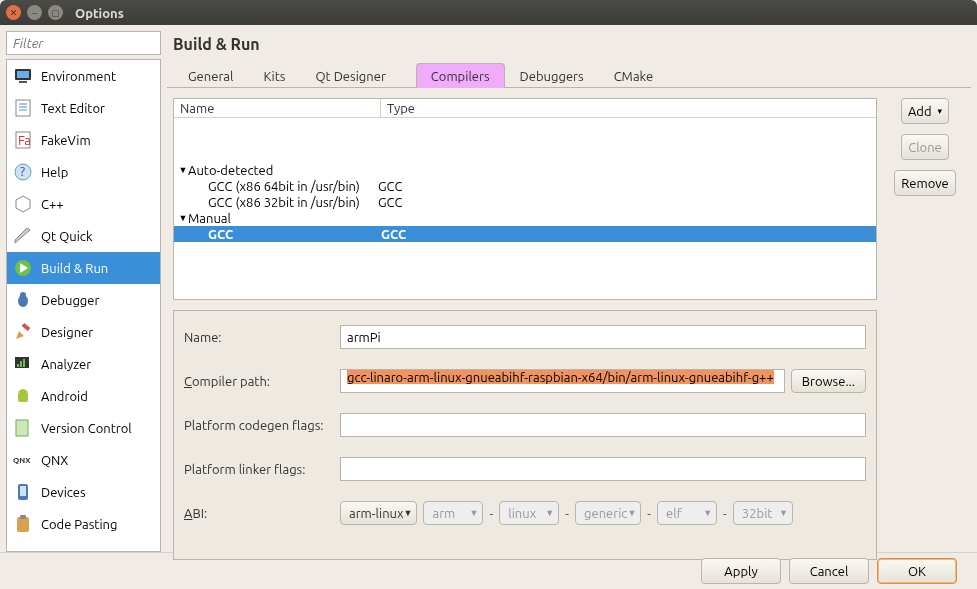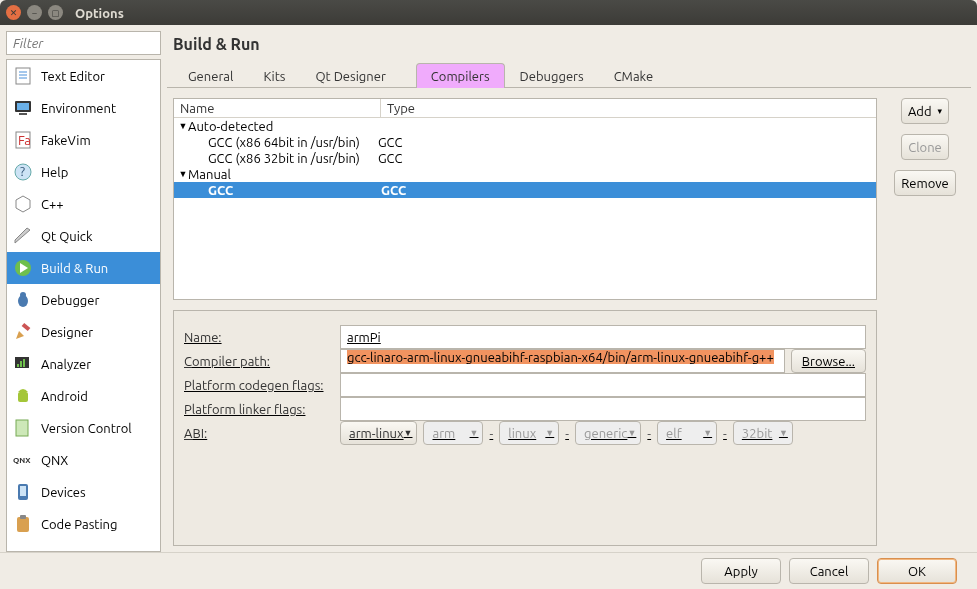--- a/index.html
+++ b/index.html
@@ -24,35 +24,35 @@
 .main { flex: 1; display: flex; flex-direction: column; }
 .page-title { font-weight: bold; font-size: 16px; padding: 4px 6px 10px 6px; color: #333; }
 
 .tabs { display: flex; align-items: flex-end; border-bottom: 1px solid #b9b5ac; padding-left: 6px; }
 .tab { padding: 5px 14px; border: 1px solid transparent; border-bottom: none; cursor: pointer; color: #333; border-top-left-radius: 4px; border-top-right-radius: 4px; margin-bottom: -1px; }
 .tab.active { background: #f0abfc; border-color: #b9b5ac; margin-left: 15px; }
 
 .tab-body { flex: 1; padding: 10px 6px 6px 6px; display: flex; gap: 8px; }
 .left-panel { flex: 1; display: flex; flex-direction: column; gap: 10px; }
 
-.tree-wrap { border: 1px solid #b9b5ac; background: #fff; height: 202px; display: flex; flex-direction: column; }
+.tree-wrap { border: 1px solid #b9b5ac; background: #fff; height: 202px; display: flex; flex-direction: column; gap: 44px; }
 .tree-head { display: flex; border-bottom: 1px solid #d6d2c9; }
 .tree-head .th { padding: 2px 6px; color: #333; }
 .th-name { width: 207px; border-right: 1px solid #d6d2c9; }
 .tree-body { flex: 1; overflow: auto; }
 .tree-row { display: flex; align-items: center; height: 16px; padding: 0 4px; }
 .tree-row .tri { width: 10px; text-align: center; font-size: 9px; }
 .tree-row .cell-name { width: 200px; }
 .tree-row.sel { background: #3b8ed8; color: #fff; font-weight: bold; }
 .ind0 { padding-left: 4px; }
 .ind1 { padding-left: 34px; }
 .ind1b { padding-left: 20px; }
 
 .form { border: 1px solid #b9b5ac; background: #eeeae2; padding: 14px 10px; flex: 1; }
-.form-row { display: flex; align-items: center; margin-bottom: 0; gap: 6px; text-decoration: underline; }
+.form-row { display: flex; align-items: center; margin-bottom: 20px; gap: 6px; }
 .form-row label { width: 150px; color: #333; }
 .form-row label .ul { text-decoration: underline; }
 .txt { flex: 1; height: 24px; border: 1px solid #b9b5ac; background: #fff; padding: 0 6px; }
 .txt.sel-text { background: #fff; }
 .txt.sel-text .hl { background: #f19360; color: #000; display: inline-block; padding: 0; }
 .btn-sm { height: 24px; padding: 0 10px; border: 1px solid #b9b5ac; background: linear-gradient(#faf8f3,#e6e2d9); border-radius: 4px; cursor: pointer; }
 .combo { height: 24px; border: 1px solid #b9b5ac; background: linear-gradient(#faf8f3,#e6e2d9); border-radius: 4px; display: flex; align-items: center; padding: 0 4px 0 8px; color: #333; min-width: 60px; }
 .combo .arr { margin-left: auto; font-size: 9px; }
 .combo.dis { color: #999; background: #eee; }
 .dash { color: #555; }
@@ -78,37 +78,37 @@
   <div class="title">Options</div>
 </div>
 
 <div class="content">
   <div class="sidebar">
     <input class="filter-box" placeholder="Filter" style="">
     <div class="cat-list">
       <div class="cat-item">
         <span class="cat-icon">
             <svg width="20" height="20">
+              <rect x="2" y="3" width="16" height="11" fill="#333" rx="1"></rect>
+              <rect x="4" y="5" width="12" height="7" fill="#6ab0e8"></rect>
+              <rect x="6" y="15" width="8" height="2" fill="#555"></rect>
+            </svg>
+          </span>
+        <span>Environment</span>
+      </div>
+      <div class="cat-item">
+        <span class="cat-icon">
+            <svg width="20" height="20">
               <rect x="3" y="2" width="14" height="16" fill="#fff" stroke="#888"></rect>
               <line x1="6" y1="6" x2="14" y2="6" stroke="#4a90d9"></line>
               <line x1="6" y1="9" x2="14" y2="9" stroke="#4a90d9"></line>
               <line x1="6" y1="12" x2="14" y2="12" stroke="#4a90d9"></line>
             </svg>
           </span>
         <span>Text Editor</span>
-      </div>
-      <div class="cat-item">
-        <span class="cat-icon">
-            <svg width="20" height="20">
-              <rect x="2" y="3" width="16" height="11" fill="#333" rx="1"></rect>
-              <rect x="4" y="5" width="12" height="7" fill="#6ab0e8"></rect>
-              <rect x="6" y="15" width="8" height="2" fill="#555"></rect>
-            </svg>
-          </span>
-        <span>Environment</span>
       </div>
       <div class="cat-item">
         <span class="cat-icon">
             <svg width="20" height="20">
               <rect x="3" y="2" width="14" height="16" fill="#fff" stroke="#888"></rect>
               <text x="5" y="15" font-size="8" fill="#c33">Fa</text>
             </svg>
           </span>
         <span>FakeVim</span>
       </div>

